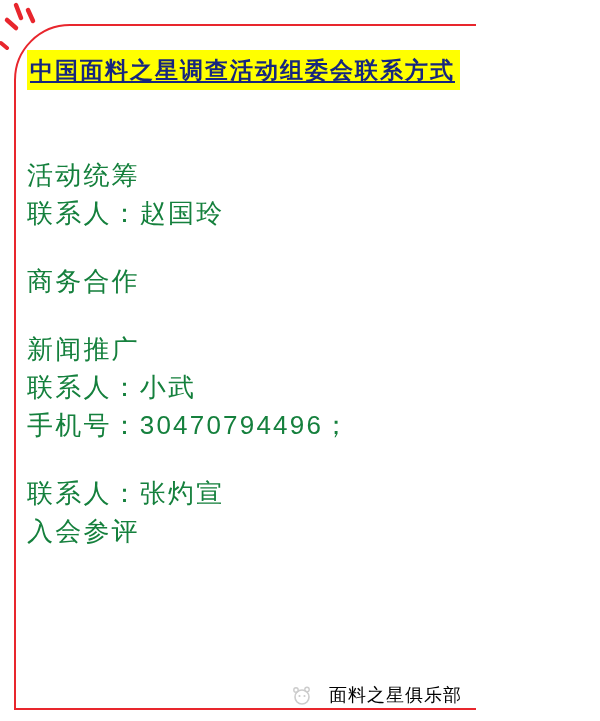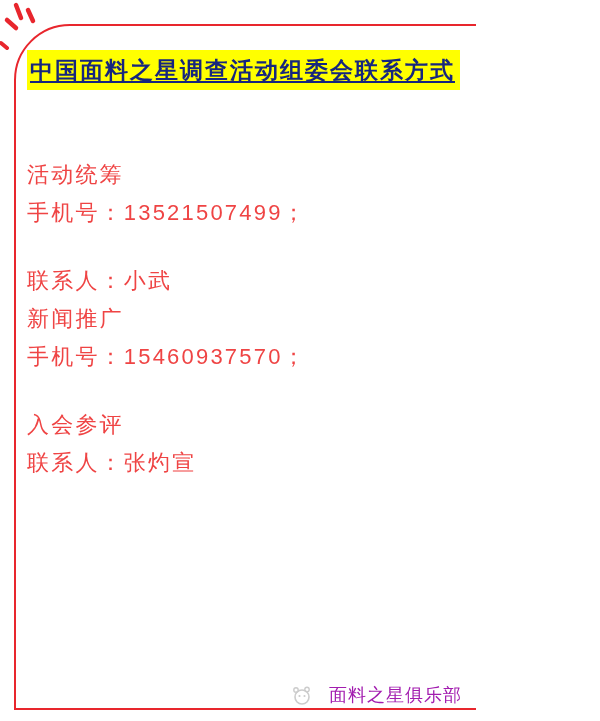--- a/index.html
+++ b/index.html
@@ -60,37 +60,37 @@
     padding: 7px 5px 6px 3px;
     text-decoration: underline;
     text-decoration-thickness: 2px;
     text-underline-offset: 3px;
     white-space: nowrap;
   }
   .sections {
     margin-top: 66px;
   }
   .section {
-    color: #ef4444;
-    font-size: 22px;
+    color: #15803d;
+    font-size: 26px;
     font-weight: 500;
     letter-spacing: 2.2px;
     line-height: 38px;
   }
   .section + .section {
     margin-top: 30px;
   }
   .watermark {
     position: absolute;
     right: 14px;
     bottom: 14px;
     display: flex;
     align-items: center;
     gap: 15px;
-    color: #a21caf;
+    color: #000000;
     font-size: 18px;
     letter-spacing: 1px;
     white-space: nowrap;
   }
   .watermark svg { display: block; }
 </style>
 </head>
 <body>
 
 <div class="canvas">
@@ -109,35 +109,36 @@
   <div class="content">
 
     <div>
       <span class="title-highlight">中国面料之星调查活动组委会联系方式</span>
     </div>
 
     <div class="sections">
 
       <div class="section">
         <div>活动统筹</div>
-        <div>手机号：13521507499；</div>
+        <div>联系人：赵国玲</div>
       </div>
 
       <div class="section">
+        <div>商务合作</div>
       </div>
 
       <div class="section">
+        <div>新闻推广</div>
         <div>联系人：小武</div>
-        <div>新闻推广</div>
-        <div>手机号：15460937570；</div>
+        <div>手机号：30470794496；</div>
       </div>
 
       <div class="section">
+        <div>联系人：张灼宣</div>
         <div>入会参评</div>
-        <div>联系人：张灼宣</div>
       </div>
 
     </div>
   </div>
 
   <div class="watermark">
     <svg width="24" height="24" viewBox="0 0 24 24">
       <circle cx="12" cy="14" r="7" fill="none" stroke="#cccccc" stroke-width="1.6"></circle>
       <circle cx="6" cy="7" r="2.2" fill="none" stroke="#cccccc" stroke-width="1.4"></circle>
       <circle cx="17" cy="6.5" r="2.2" fill="none" stroke="#cccccc" stroke-width="1.4"></circle>

